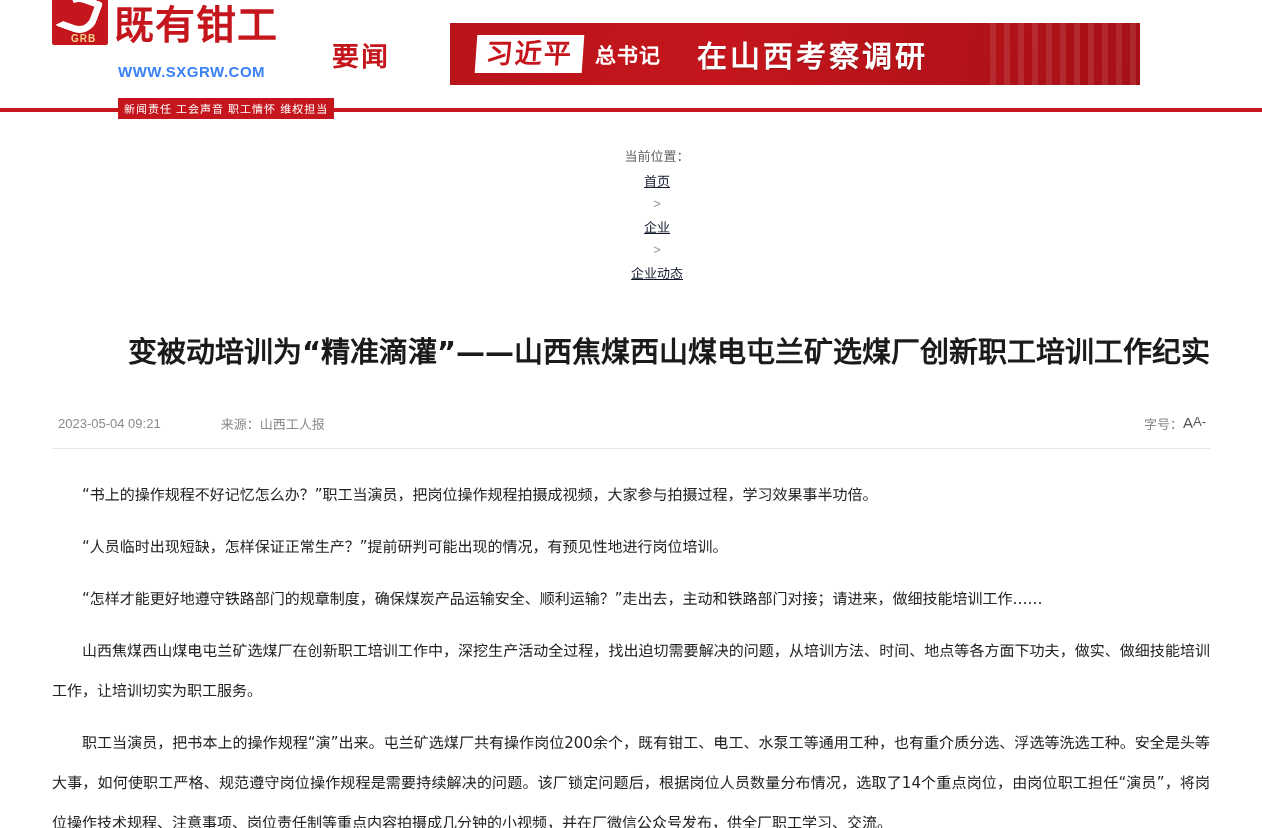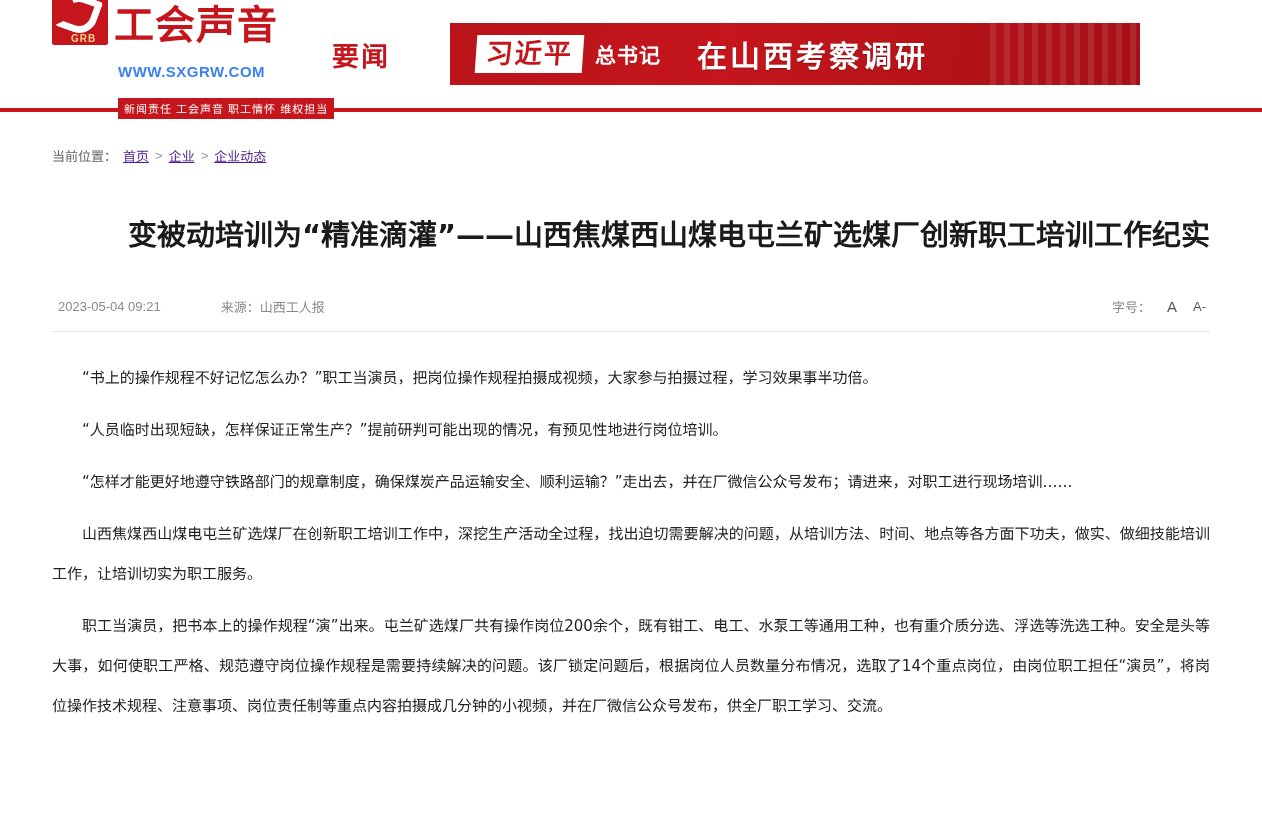--- a/index.html
+++ b/index.html
@@ -151,23 +151,24 @@
   }
 
   
   .crumb {
     margin: 34px 0 0 52px;
     font-size: 13px;
     color: #666;
     display: flex;
     align-items: center;
     gap: 6px;
+    flex-direction: column;
   }
   .crumb a {
-    color: #4c1d95;
+    color: #0f172a;
     text-decoration: underline;
     cursor: pointer;
   }
   .crumb .sep { color: #999; }
 
   
   .article {
     margin: 0 52px;
   }
   h1.title {
@@ -188,22 +189,22 @@
     font-size: 13px;
     color: #8a8a8a;
     position: relative;
   }
   .meta .date { margin-left: 6px; }
   .meta .source { margin-left: 60px; }
   .meta .fontsize {
     position: absolute;
     right: 4px;
     display: flex;
-    align-items: center;
-    gap: 16px;
+    align-items: flex-start;
+    gap: 0;
     color: #8a8a8a;
   }
   .meta .fontsize .fs-big,
   .meta .fontsize .fs-small {
     cursor: pointer;
     color: #555;
   }
   .meta .fontsize .fs-big { font-size: 15px; }
   .meta .fontsize .fs-small { font-size: 13px; }
   .divider {
@@ -230,21 +231,21 @@
 <div class="page">
 
   <div class="header">
 
     <div class="logo-wrap">
       <div class="logo-top">
         <div class="logo-mark">
           <div class="swoosh"></div>
           <div class="logo-grb">GRB</div>
         </div>
-        <div class="logo-cn">工会声音</div>
+        <div class="logo-cn">既有钳工</div>
       </div>
       <div class="logo-url">WWW.SXGRW.COM</div>
       <div class="logo-slogan">新闻责任 工会声音 职工情怀 维权担当</div>
     </div>
 
     <div class="nav-key">要闻</div>
 
     <div class="banner">
       <div class="banner-white">习近平</div>
       <div class="banner-sub">总书记</div>
@@ -272,19 +273,19 @@
         <span>字号：</span>
         <span class="fs-big">A</span>
         <span class="fs-small">A-</span>
       </span>
     </div>
     <div class="divider"></div>
 
     <div class="body">
       <p>“书上的操作规程不好记忆怎么办？”职工当演员，把岗位操作规程拍摄成视频，大家参与拍摄过程，学习效果事半功倍。</p>
       <p>“人员临时出现短缺，怎样保证正常生产？”提前研判可能出现的情况，有预见性地进行岗位培训。</p>
-      <p>“怎样才能更好地遵守铁路部门的规章制度，确保煤炭产品运输安全、顺利运输？”走出去，并在厂微信公众号发布；请进来，对职工进行现场培训……</p>
+      <p>“怎样才能更好地遵守铁路部门的规章制度，确保煤炭产品运输安全、顺利运输？”走出去，主动和铁路部门对接；请进来，做细技能培训工作……</p>
       <p>山西焦煤西山煤电屯兰矿选煤厂在创新职工培训工作中，深挖生产活动全过程，找出迫切需要解决的问题，从培训方法、时间、地点等各方面下功夫，做实、做细技能培训工作，让培训切实为职工服务。</p>
       <p>职工当演员，把书本上的操作规程“演”出来。屯兰矿选煤厂共有操作岗位200余个，既有钳工、电工、水泵工等通用工种，也有重介质分选、浮选等洗选工种。安全是头等大事，如何使职工严格、规范遵守岗位操作规程是需要持续解决的问题。该厂锁定问题后，根据岗位人员数量分布情况，选取了14个重点岗位，由岗位职工担任“演员”，将岗位操作技术规程、注意事项、岗位责任制等重点内容拍摄成几分钟的小视频，并在厂微信公众号发布，供全厂职工学习、交流。</p>
     </div>
   </div>
 
 </div>
 
 </body></html>

